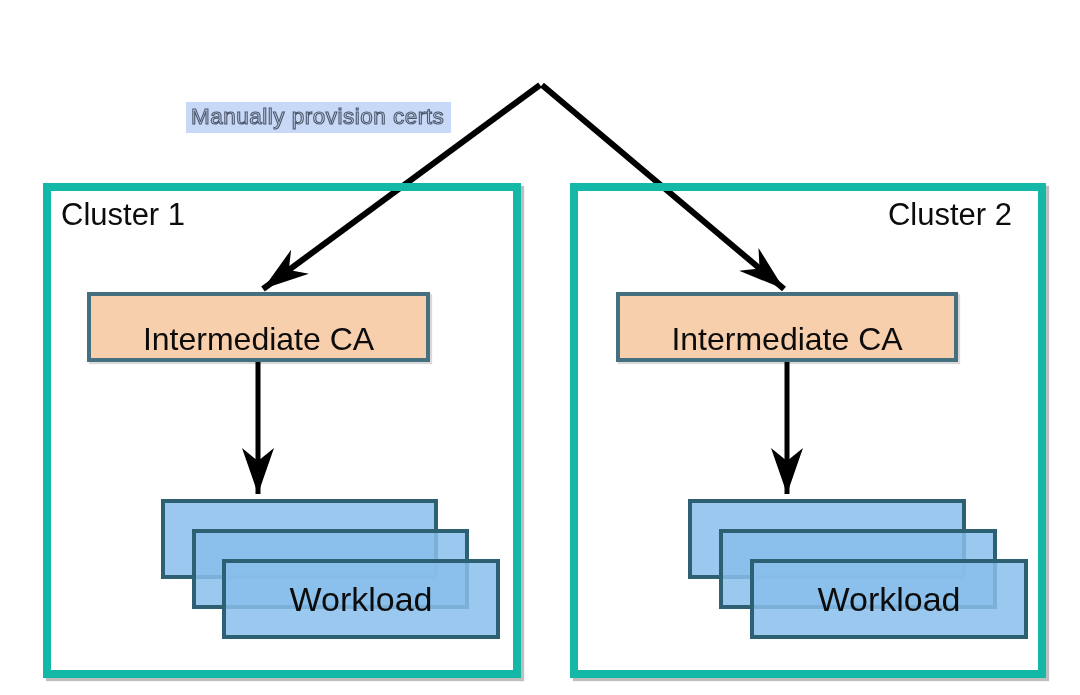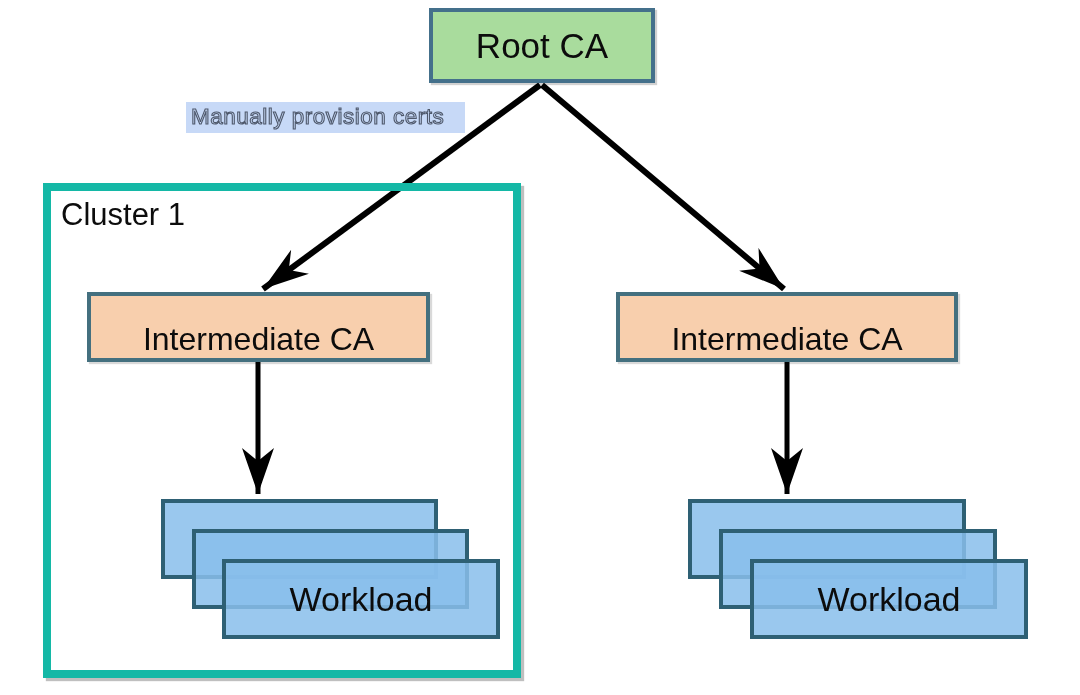--- a/index.html
+++ b/index.html
@@ -85,21 +85,21 @@
   .wl1-mid   { left: 152px; top: 529px; width: 277px; height: 80px; }
   .wl1-front { left: 182px; top: 559px; width: 278px; height: 80px; }
   
   .wl2-back  { left: 648px; top: 499px; width: 278px; height: 80px; }
   .wl2-mid   { left: 679px; top: 529px; width: 278px; height: 80px; }
   .wl2-front { left: 710px; top: 559px; width: 278px; height: 80px; }
 
   
   .annotation {
     left: 186px; top: 102px;
-    padding: 2px 21px 3px 5px;
+    padding: 2px 7px 3px 5px;
     background: #c7d9f7;
     font-size: 22.5px;
     letter-spacing: 0.5px;
     color: #c7d9f7;
     -webkit-text-stroke: 1.1px #4e586b;
     white-space: nowrap;
   }
 </style>
 </head>
 <body>
@@ -114,38 +114,38 @@
       <marker id="head-med" markerUnits="userSpaceOnUse" markerWidth="50" markerHeight="34" refX="46" refY="16" orient="auto">
         <path d="M46,16 L0,0 L13,16 L0,32 Z" fill="#000000"></path>
       </marker>
     </defs>
     <line x1="540" y1="85" x2="263" y2="289" stroke="#000000" stroke-width="6" marker-end="url(#head-big)"></line>
     <line x1="542" y1="85" x2="784" y2="289" stroke="#000000" stroke-width="6" marker-end="url(#head-big)"></line>
     <line x1="258" y1="362" x2="258" y2="494" stroke="#000000" stroke-width="5" marker-end="url(#head-med)"></line>
     <line x1="787" y1="362" x2="787" y2="494" stroke="#000000" stroke-width="5" marker-end="url(#head-med)"></line>
   </svg>
 
-  <div class="abs node root-ca">
-    <span>Root CA</span>
-  </div>
 
   <div class="abs annotation">Manually provision certs</div>
 
   <div class="abs cluster cluster-1">
     <div class="cluster-label tl">Cluster 1</div>
   </div>
   <div class="abs node intermediate-ca interm-c1">
     <span>Intermediate CA</span>
   </div>
   <div class="abs workload-card wl1-back"></div>
   <div class="abs workload-card wl1-mid"></div>
   <div class="abs workload-card workload-front wl1-front">
     <span>Workload</span>
   </div>
 
+  <div class="abs cluster cluster-2">
+    <div class="cluster-label tr">Cluster 2</div>
+  </div>
   <div class="abs node intermediate-ca interm-c2">
     <span>Intermediate CA</span>
   </div>
   <div class="abs workload-card wl2-back"></div>
   <div class="abs workload-card wl2-mid"></div>
   <div class="abs workload-card workload-front wl2-front">
     <span>Workload</span>
   </div>
 
 </div>

